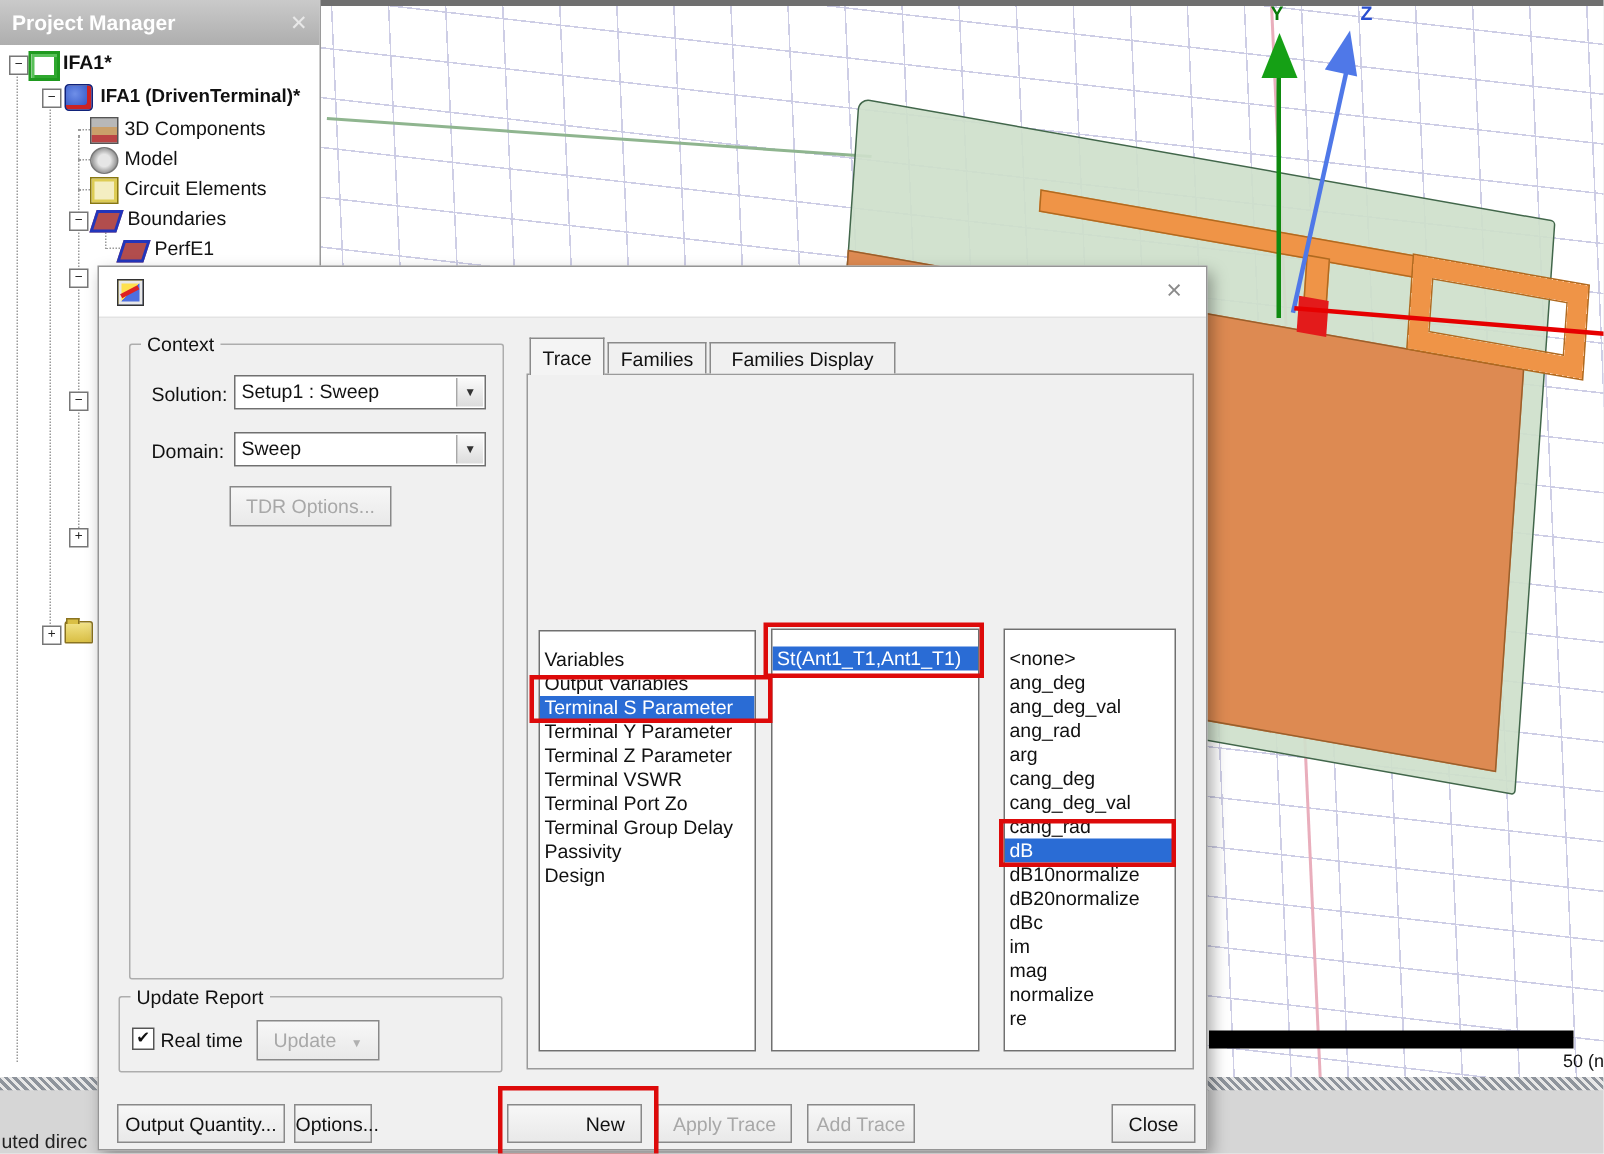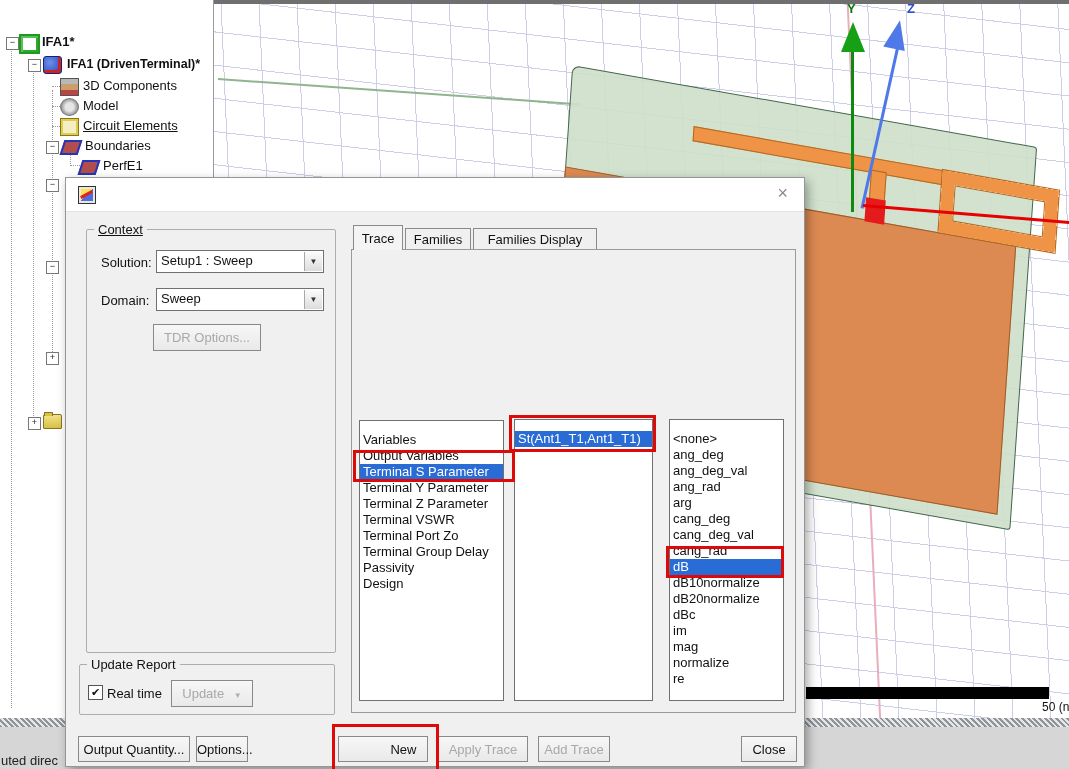--- a/index.html
+++ b/index.html
@@ -151,20 +151,24 @@
     <div class="z-line"></div>
     <div class="z-cone"></div>
     <div class="z-label">Z</div>
     <div class="x-line"></div>
 
     <div class="scalebar"></div>
     <div class="scalelabel">50 (n</div>
   </div>
 
   <div class="panel">
+    <div class="panel-header">
+      <span>Project Manager</span>
+      <span class="panel-close">✕</span>
+    </div>
 
     <div class="dot-v" style="left:11px;top:48px;height:660px;"></div>
     <div class="dot-v" style="left:33px;top:70px;height:352px;"></div>
     <div class="dot-v" style="left:52px;top:90px;height:268px;"></div>
     <div class="dot-v" style="left:70px;top:152px;height:14px;"></div>
     <div class="dot-h" style="left:52px;top:86px;width:8px;"></div>
     <div class="dot-h" style="left:52px;top:106px;width:8px;"></div>
     <div class="dot-h" style="left:52px;top:126px;width:8px;"></div>
     <div class="dot-h" style="left:70px;top:165px;width:10px;"></div>
 
@@ -185,21 +189,21 @@
       <span class="tlabel" style="position:absolute;left:83px;">3D Components</span>
     </div>
 
     <div class="trow" style="left:0;top:96px;">
       <span class="ticon icon-model" style="left:60px;top:2px;"></span>
       <span class="tlabel" style="position:absolute;left:83px;">Model</span>
     </div>
 
     <div class="trow" style="left:0;top:116px;">
       <span class="ticon icon-circuit" style="left:60px;top:2px;"></span>
-      <span class="tlabel" style="position:absolute;left:83px;text-decoration:underline;">Circuit Elements</span>
+      <span class="tlabel" style="position:absolute;left:83px;">Circuit Elements</span>
     </div>
 
     <div class="trow" style="left:0;top:136px;">
       <span class="ebox" style="left:46px;top:5px;">−</span>
       <span class="ticon icon-boundary" style="left:62px;top:4px;"></span>
       <span class="tlabel" style="position:absolute;left:85px;">Boundaries</span>
     </div>
 
     <div class="trow" style="left:0;top:156px;">
       <span class="ticon icon-boundary" style="left:80px;top:4px;"></span>
@@ -218,21 +222,21 @@
     <div class="status-text">uted direc</div>
   </div>
 
   <div class="dialog">
     <div class="dlg-title">
       <span class="dlg-icon"></span>
       <span class="dlg-close">×</span>
     </div>
 
     <div class="group" style="left:20px;top:51px;width:248px;height:422px;"></div>
-    <span class="group-label" style="left:28px;top:44px;text-decoration:underline;">Context</span>
+    <span class="group-label" style="left:28px;top:44px;">Context</span>
     <span class="lbl" style="left:35px;top:77px;">Solution:</span>
     <div class="combo" style="left:90px;top:72px;width:168px;height:23px;">
       <span>Setup1 : Sweep</span>
       <span class="arr">▼</span>
     </div>
     <span class="lbl" style="left:35px;top:115px;">Domain:</span>
     <div class="combo" style="left:90px;top:110px;width:168px;height:23px;">
       <span>Sweep</span>
       <span class="arr">▼</span>
     </div>

